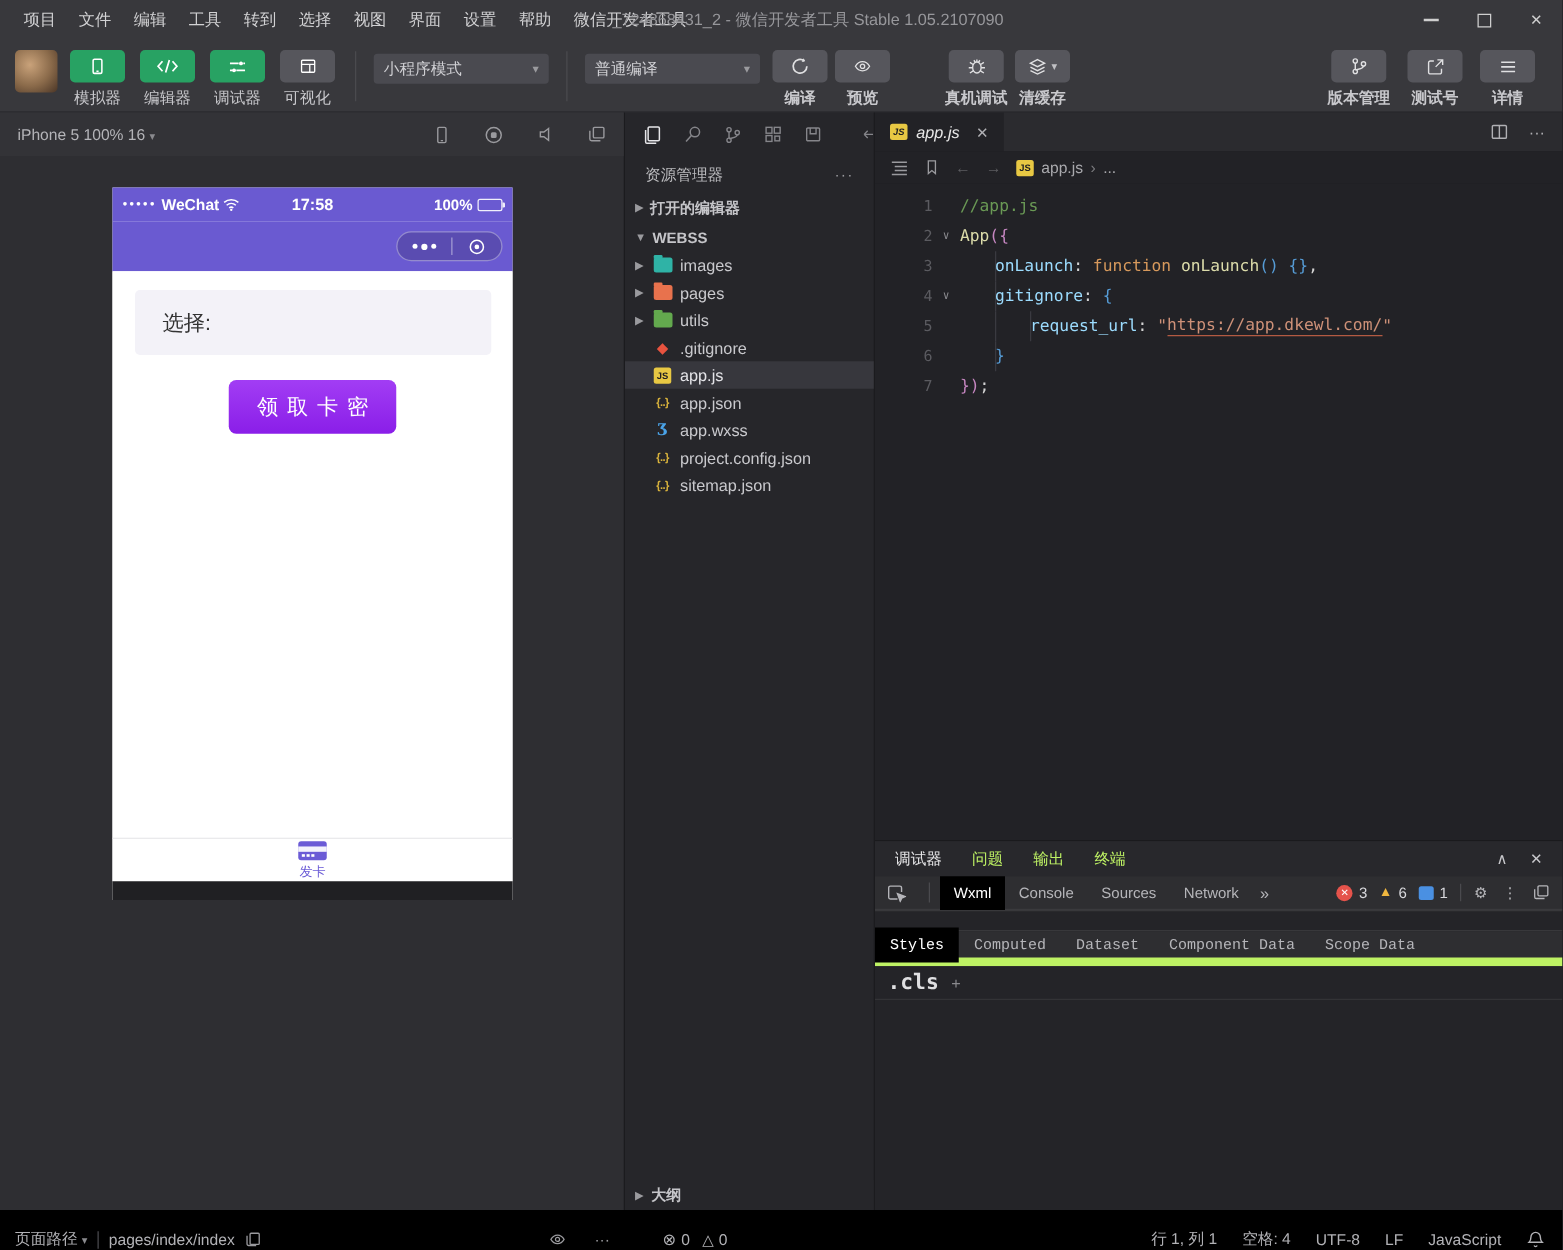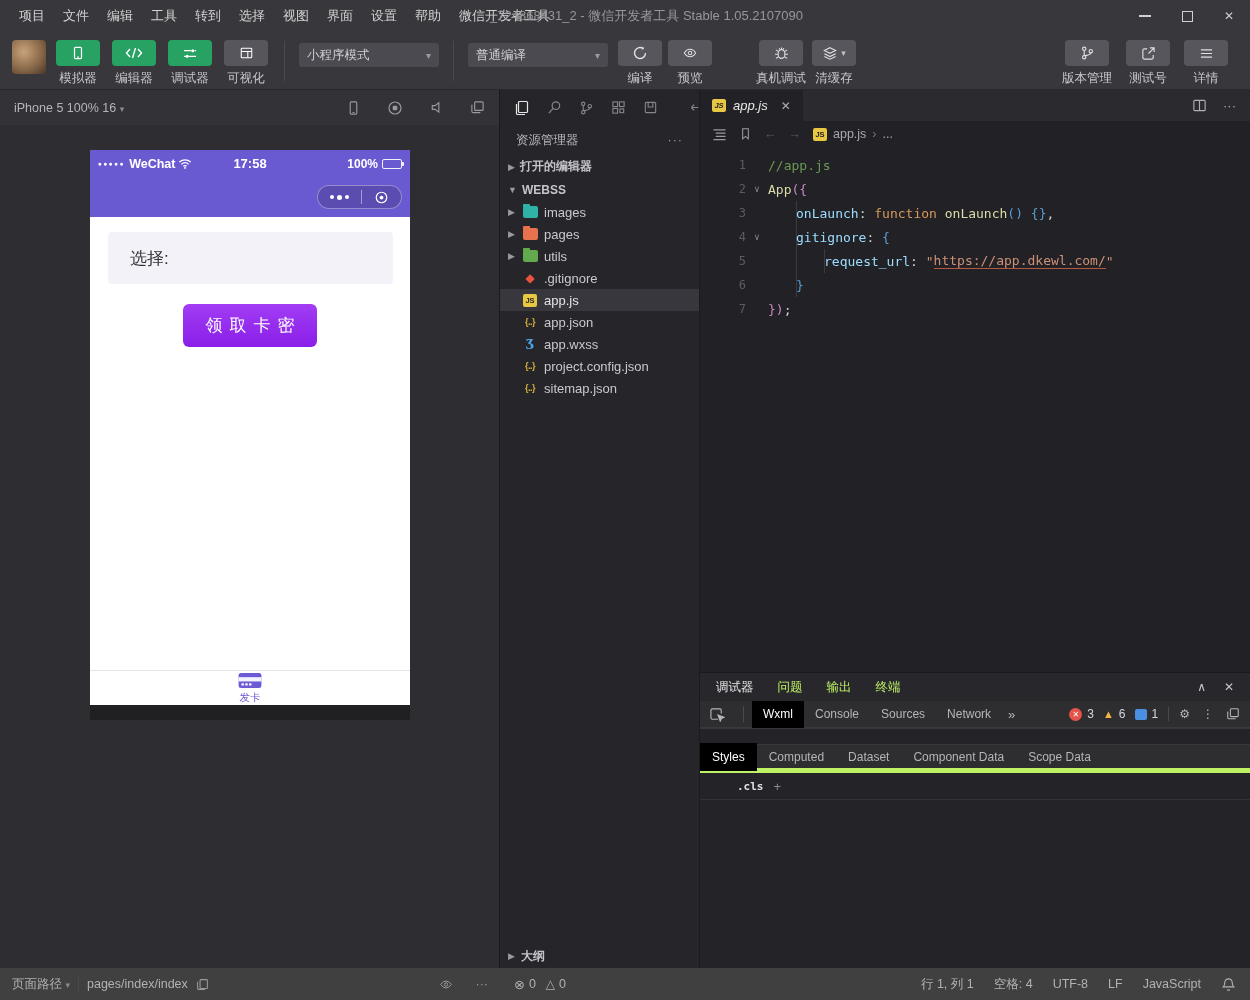--- a/index.html
+++ b/index.html
@@ -27,21 +27,21 @@
   .tool-btn.gray .ic-box { background:#56565c; }
   .tool-btn .lbl { margin-top:4px; font-size:12.5px; color:#c8c8cc; white-space:nowrap; }
   .tb-divider { width:1px; height:40px; background:#4a4a4e; margin:9px 14px 0; }
   .tb-select { margin-top:11px; width:140px; height:24px; background:#4a4a50; border-radius:3px; display:flex; align-items:center; padding:0 8px; color:#d0d0d4; font-size:12.5px; }
   .tb-select .caret { margin-left:auto; color:#9a9a9e; font-size:10px; }
   #toolbar-actions, #toolbar-actions2 { display:flex; gap:6px; margin-top:8px; }
   #toolbar-actions { margin-left:10px; }
   #toolbar-actions2 { margin-left:44px; }
   .act-btn { display:flex; flex-direction:column; align-items:center; min-width:44px; }
   .act-btn .ic-box { min-width:44px; height:26px; padding:0 6px; border-radius:4px; background:#56565c; color:#e0e0e2; display:flex; align-items:center; justify-content:center; gap:3px; font-size:15px; }
-  .act-btn .lbl { margin-top:4px; font-size:12.5px; color:#c8c8cc; white-space:nowrap; }
+  .act-btn .lbl { margin-top:4px; font-size:12.5px; color:#c8c8cc; white-space:nowrap;font-weight:bold; }
   .act-btn .caret { font-size:9px; color:#c0c0c4; }
   #toolbar-right { display:flex; gap:14px; margin-left:auto; margin-right:22px; margin-top:8px; }
   .toolbar .spacer { flex:1; }
   svg.ic { display:block; }
 
   
   .main { position:absolute; left:0; top:90px; width:1250px; height:878px; }
   .sim-col { position:absolute; left:0; top:0; width:500px; height:878px; background:#2e2e32; border-right:1px solid #1b1b1e; }
   .sim-toolbar { height:35px; background:#333337; display:flex; align-items:center; padding:0 14px; color:#b4b4b8; }
   .device-select { font-size:12.5px; color:#b4b4b8; }
@@ -128,31 +128,31 @@
   .dt-more { margin:0 6px; font-size:13px; }
   .badges { margin-left:auto; display:flex; align-items:center; gap:5px; padding-right:6px; }
   .b-err { width:13px; height:13px; border-radius:50%; background:#e5534b; color:#fff; font-size:8px; display:flex; align-items:center; justify-content:center; }
   .b-warn { color:#f0b73f; font-size:11px; }
   .b-msg { width:12px; height:11px; border-radius:2px; background:#4a90e2; position:relative; }
   .b-msg::after { content:""; position:absolute; left:2px; bottom:-3px; border:3px solid transparent; border-top-color:#4a90e2; }
   .b-count { color:#d8d8dc; margin-right:4px; }
   .dt-right-icons { display:flex; gap:12px; align-items:center; padding-right:10px; color:#b5b5b9; border-left:1px solid #4a4a4e; padding-left:10px; }
   .elem-sliver { height:11px; overflow:hidden; font-family:"DejaVu Sans Mono",monospace; font-size:12px; color:#6fa8dc; padding-left:14px; background:#242428; }
   .sliver-gap { height:17px; border-bottom:1px solid #38383b; background:#242428; border-top:1px solid #38383b; }
-  .styles-tabs { height:28px; background:#2e2e31; display:flex; align-items:center; border-bottom:5px solid #bef264; color:#b5b5b9; font-size:12px; }
+  .styles-tabs { height:28px; background:#2e2e31; display:flex; align-items:center; border-bottom:7px solid #bef264; color:#b5b5b9; font-size:12px;font-family:Liberation Mono, monospace; }
   .st-tab { padding:0 12px; height:28px; display:flex; align-items:center; }
   .st-tab.active { background:#000; color:#fff; }
   .filter-row { height:27px; display:flex; align-items:center; background:#242428; border-bottom:1px solid #333336; padding:0 10px; }
   .filter-row input { flex:1; background:transparent; border:none; outline:none; color:#c8c8cc; font-size:12px; font-family:"Liberation Sans",sans-serif; }
   .filter-row input::placeholder { color:#8a8a8e; }
-  .cls-lbl { color:#e0e0e2; font-family:"DejaVu Sans Mono",monospace; font-size:11px; font-weight:bold; margin-right:10px;margin-left:27px; }
+  .cls-lbl { color:#e0e0e2; font-family:"DejaVu Sans Mono",monospace; font-size:17px; font-weight:bold; margin-right:10px; }
   .plus-lbl { color:#8a8a8e; font-size:13px; }
 
   
-  .statusbar { position:absolute; left:0; top:968px; width:1250px; height:32px; background:#404040; display:flex; align-items:center; color:#b2b2b6; font-size:12.5px; }
+  .statusbar { position:absolute; left:0; top:968px; width:1250px; height:32px; background:#000000; display:flex; align-items:flex-end; color:#b2b2b6; font-size:12.5px;gap:16px; }
   .sb-zone1 { width:500px; display:flex; align-items:center; gap:8px; padding:0 12px; }
   .sb-zone1 .vsep { width:1px; height:14px; background:#4a4a4e; }
   .sb-zone1 .tail { margin-left:auto; display:flex; gap:22px; align-items:center; color:#9a9a9e; }
   .sb-zone2 { width:200px; display:flex; align-items:center; gap:4px; padding-left:14px; }
   .sb-zone3 { flex:1; display:flex; align-items:center; justify-content:flex-end; gap:20px; padding-right:14px; }
   .caret-sm { font-size:9px; color:#8a8a8e; }
   .sb-item { white-space:nowrap; }
 </style>
 </head>
 <body>

